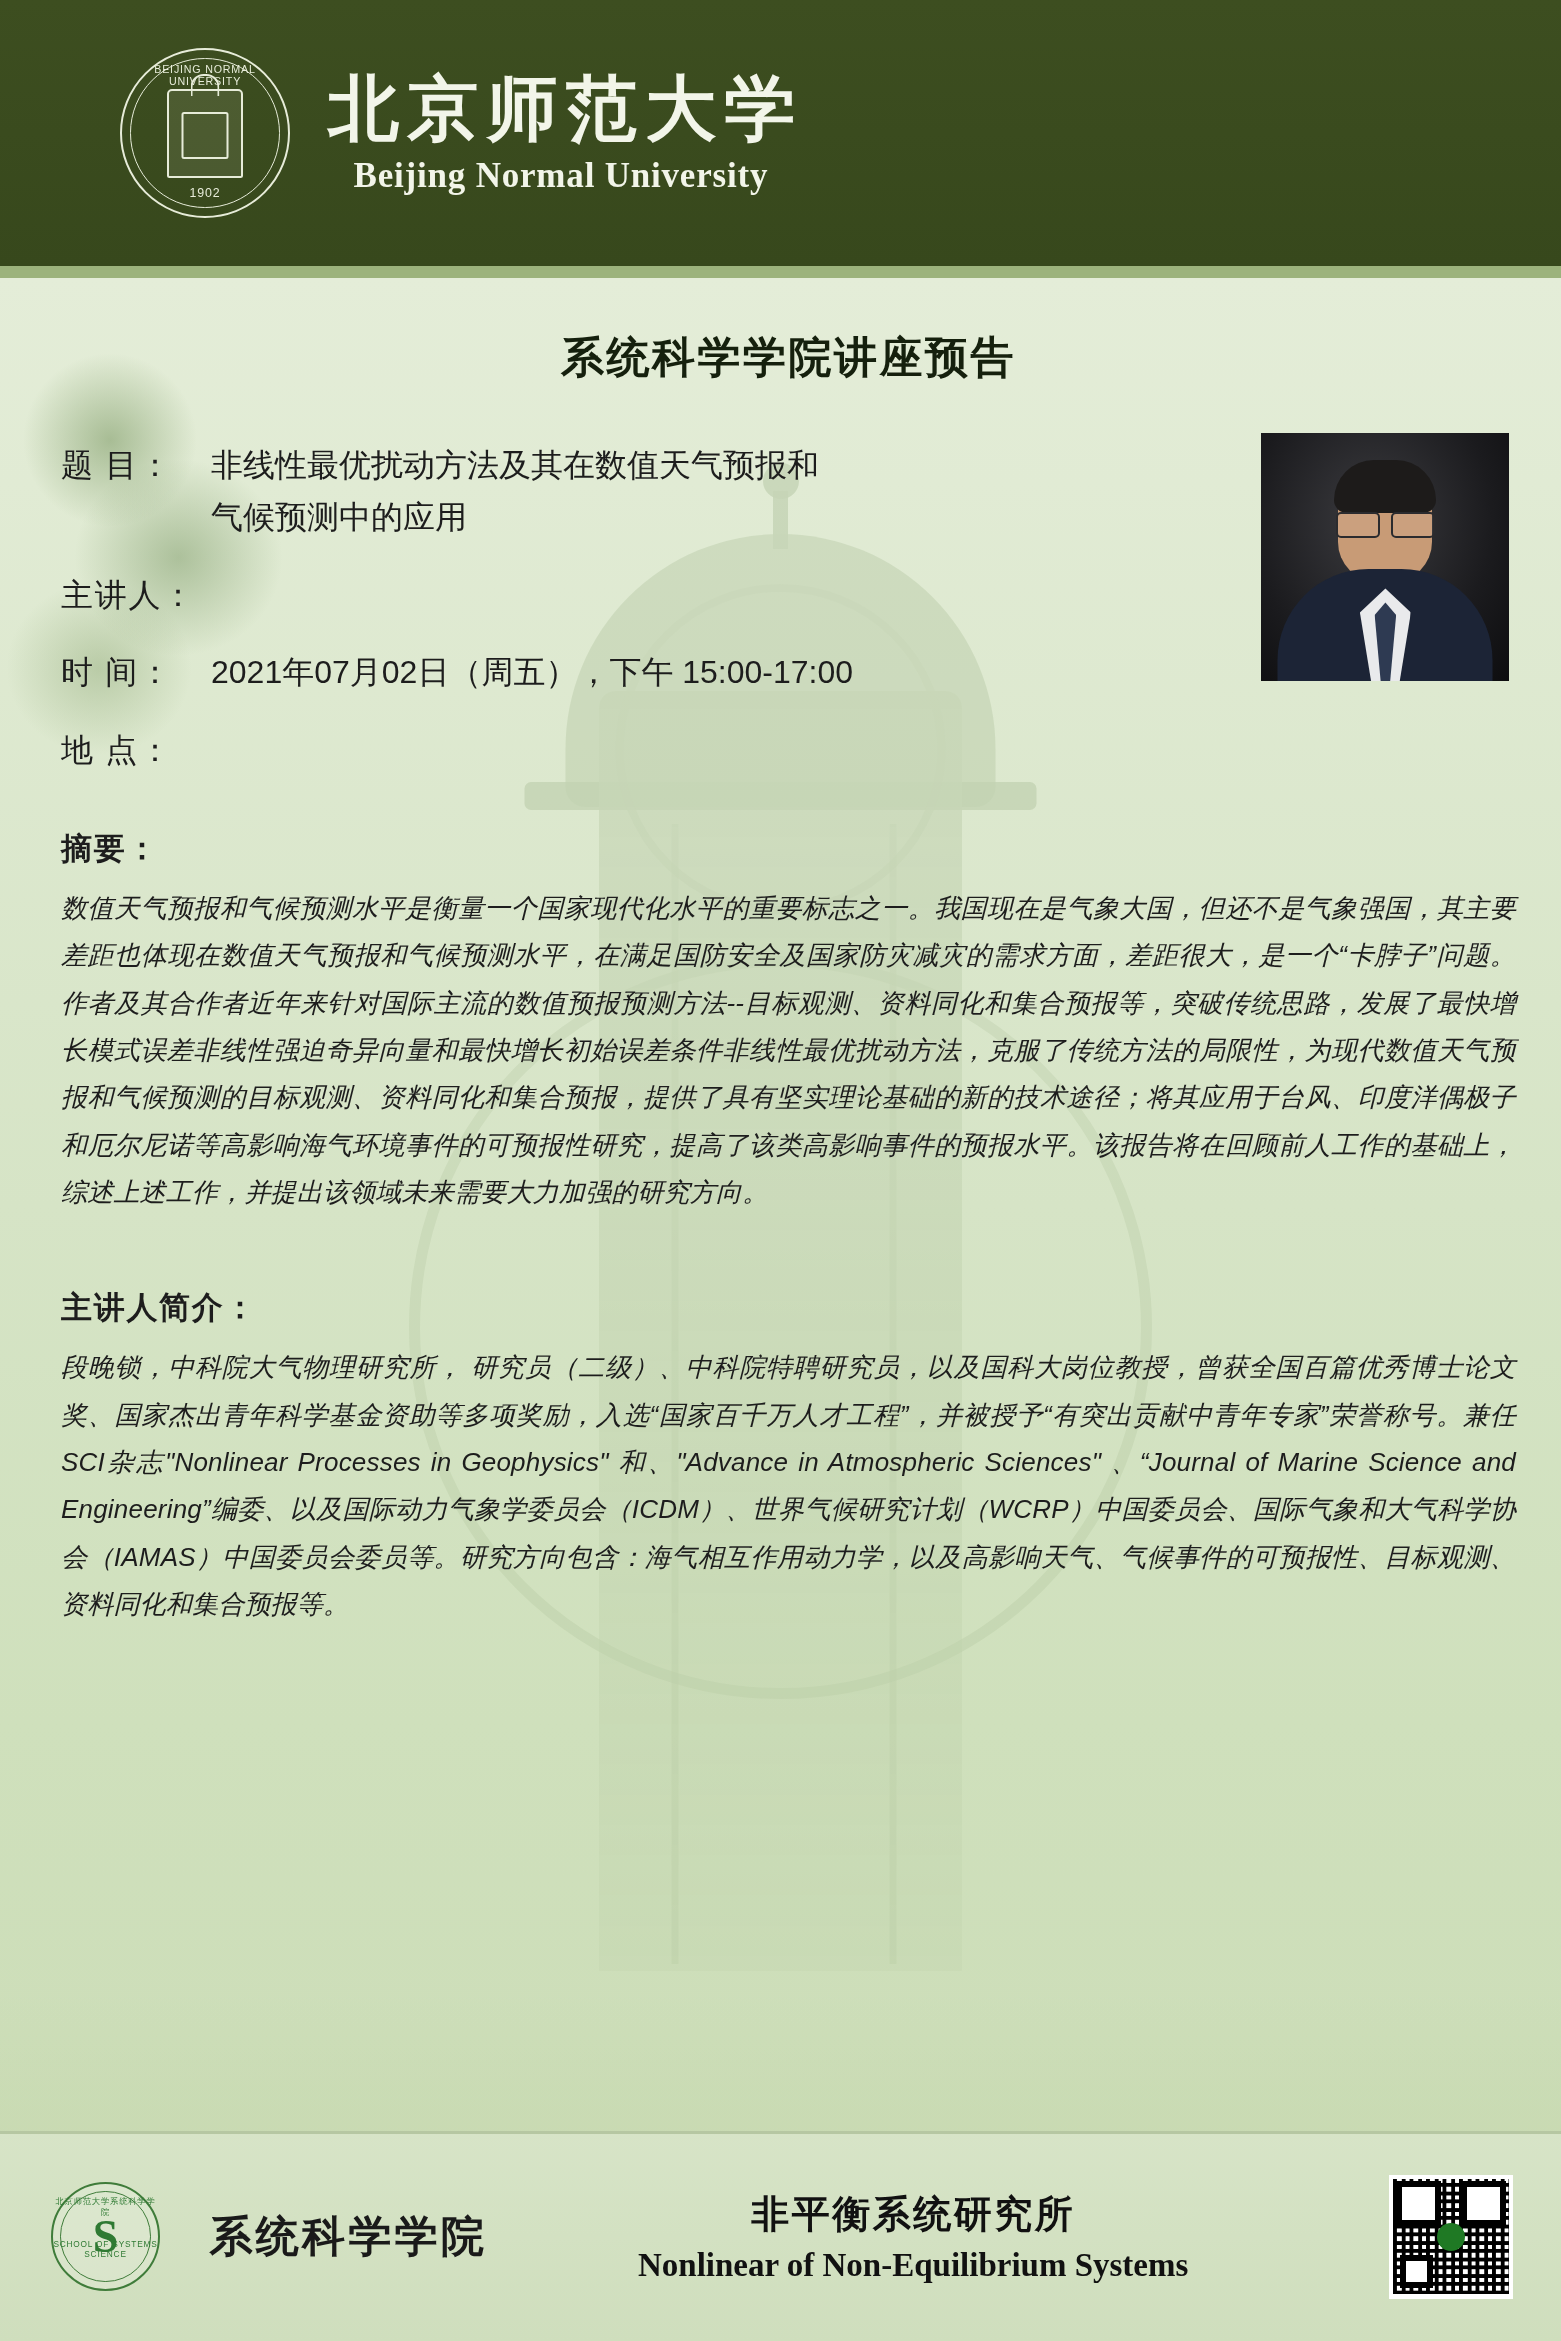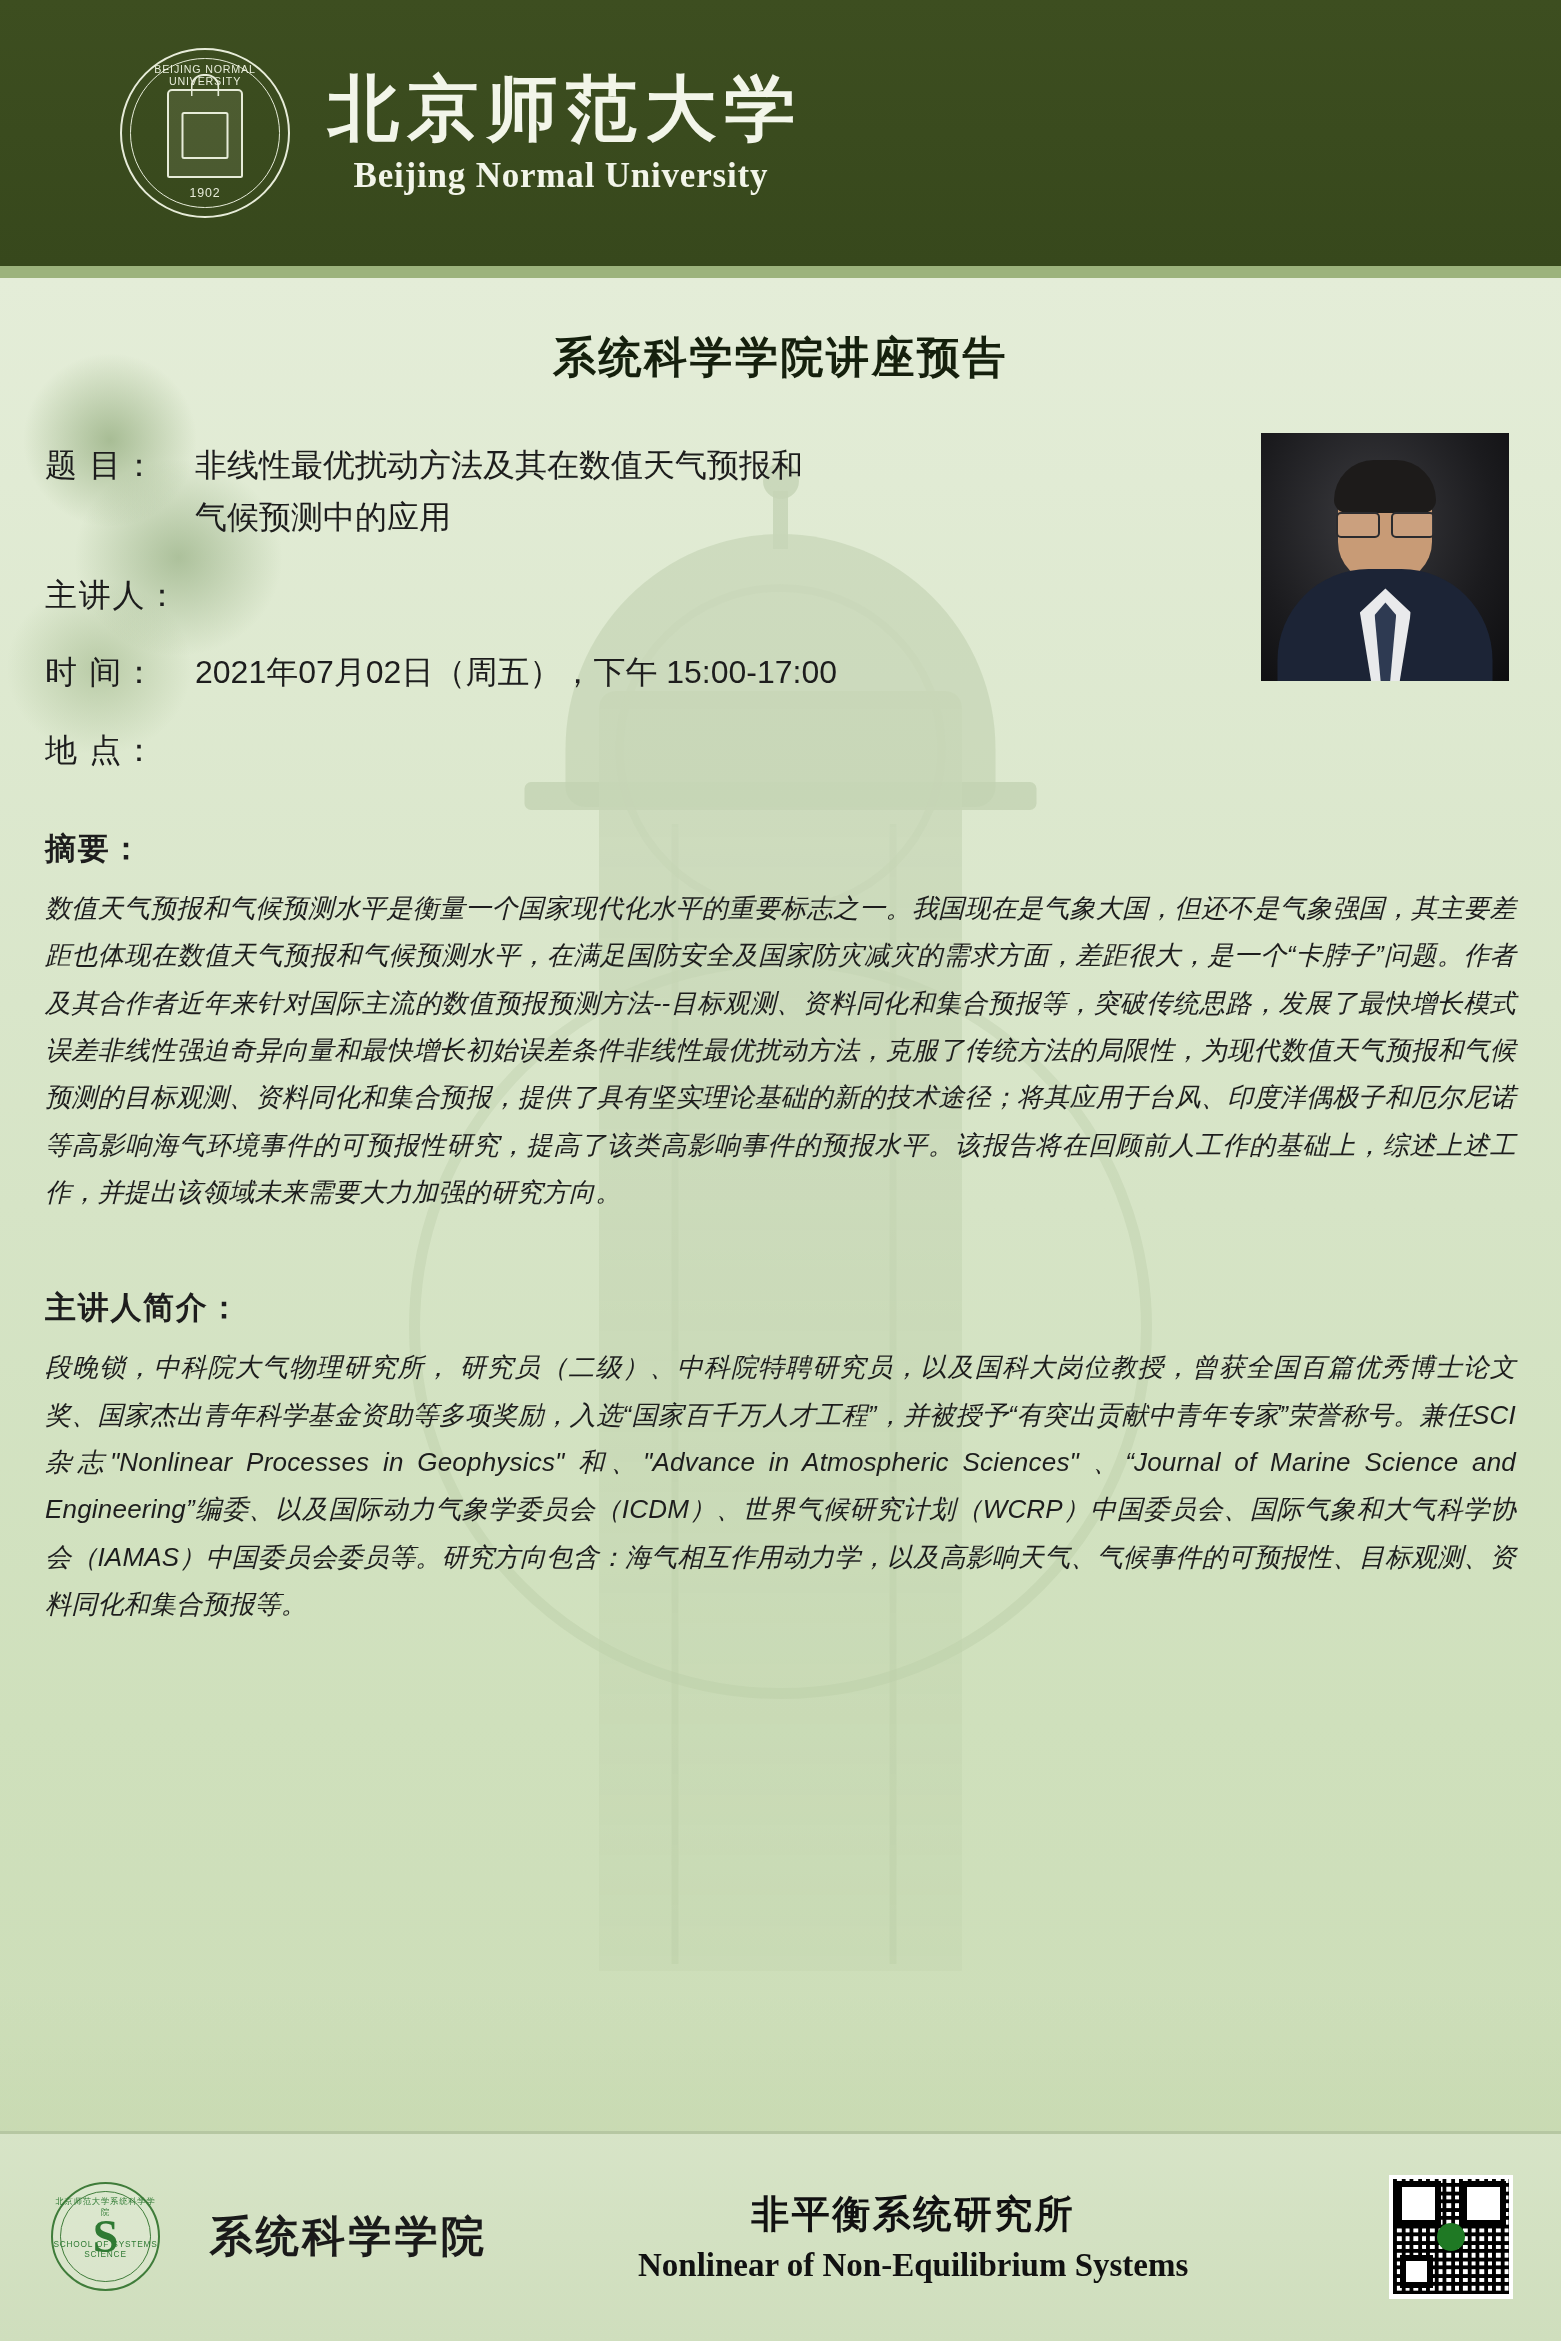--- a/index.html
+++ b/index.html
@@ -191,21 +191,21 @@
   }
   .bg-bottom-fade {
     position: absolute;
     left: 0; right: 0; bottom: 0; height: 347px;
     background: linear-gradient(180deg, rgba(203,220,182,0) 0%, #c7d9b0 60%, #c2d5ab 100%);
   }
 
   
   .content {
     position: absolute;
-    left: 0; top: 278px; right: 0;
+    left: 16px; top: 278px; right: 0;
     z-index: 2;
     padding: 0 45px;
     color: #1d1d1d;
   }
   .main-title {
     text-align: center;
     font-size: 43px;
     font-weight: 700;
     letter-spacing: 2.5px;
     margin-top: 51px;

